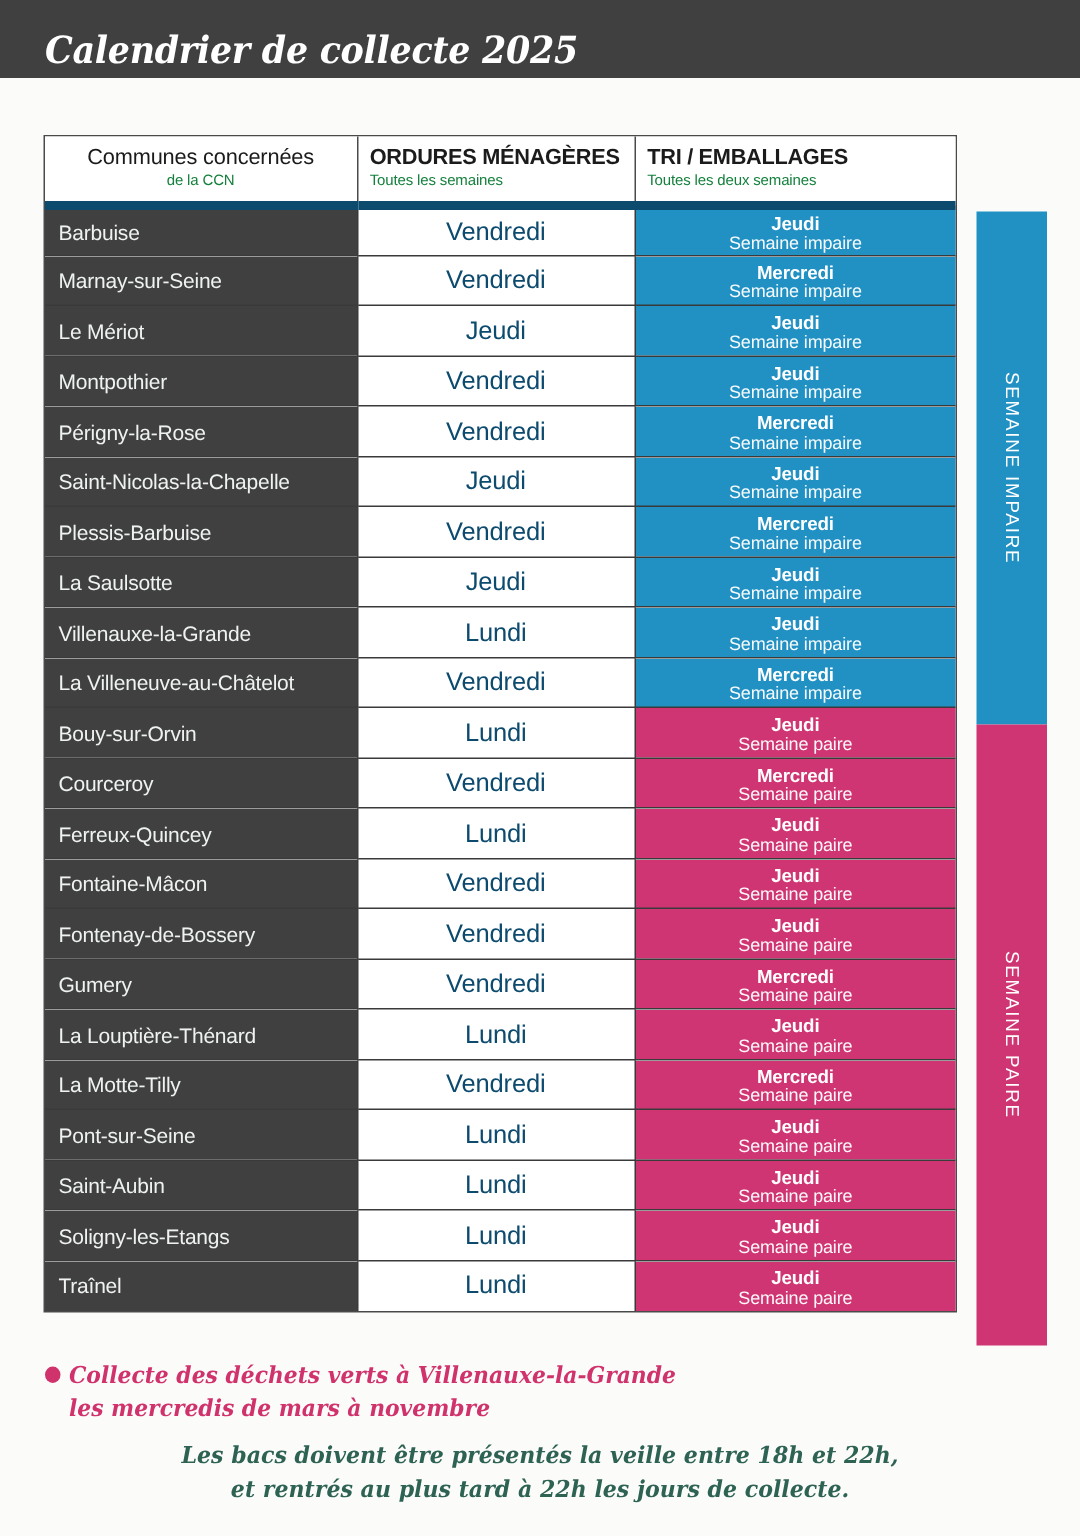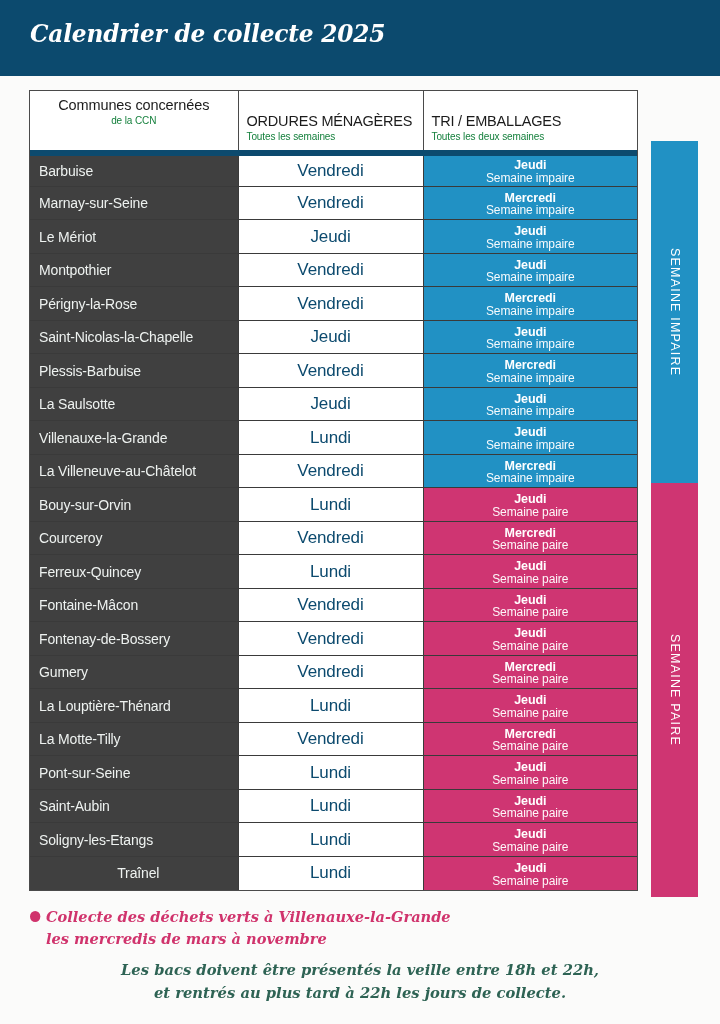--- a/index.html
+++ b/index.html
@@ -22,22 +22,22 @@
     inset: 0;
     background: #fbfbfa;
   }
 
   
   .header-band {
     position: absolute;
     left: 0;
     top: 0;
     width: 720px;
-    height: 76px;
-    background: #0c4a6e;
+    height: 52px;
+    background: #404040;
   }
   .header-title {
     position: absolute;
     left: 30px;
     top: 19px;
     color: #ffffff;
     font-family: "DejaVu Serif", serif;
     font-style: italic;
     font-weight: bold;
     font-size: 25px;
@@ -79,40 +79,39 @@
   .th-center { text-align: center; }
   .th-left   { text-align: left; }
 
   .th-l1 {
     font-size: 14.5px;
     color: #1b1b1b;
     line-height: 1.22;
     letter-spacing: -0.1px;
   }
   .th-l1.caps {
-    font-weight: normal;
+    font-weight: bold;
     letter-spacing: -0.2px;
-    margin-top: 16px;
   }
   .th-l2 {
     font-size: 10px;
     color: #15803d;
     line-height: 1.22;
     letter-spacing: -0.1px;
   }
 
   tbody td {
     height: 33.5px;
     padding: 0;
     border-bottom: 1px solid #3a3a3a;
     border-right: 1px solid #3a3a3a;
     box-sizing: border-box;
     overflow: hidden;
   }
-  tbody tr:last-child td { border-bottom: none; text-align: center; }
+  tbody tr:last-child td { border-bottom: none; }
   tbody td:last-child { border-right: none; }
 
   td.commune {
     background: #404040;
     color: #eef2f0;
     font-size: 14px;
     padding-left: 9px;
     letter-spacing: -0.15px;
     white-space: nowrap;
   }

